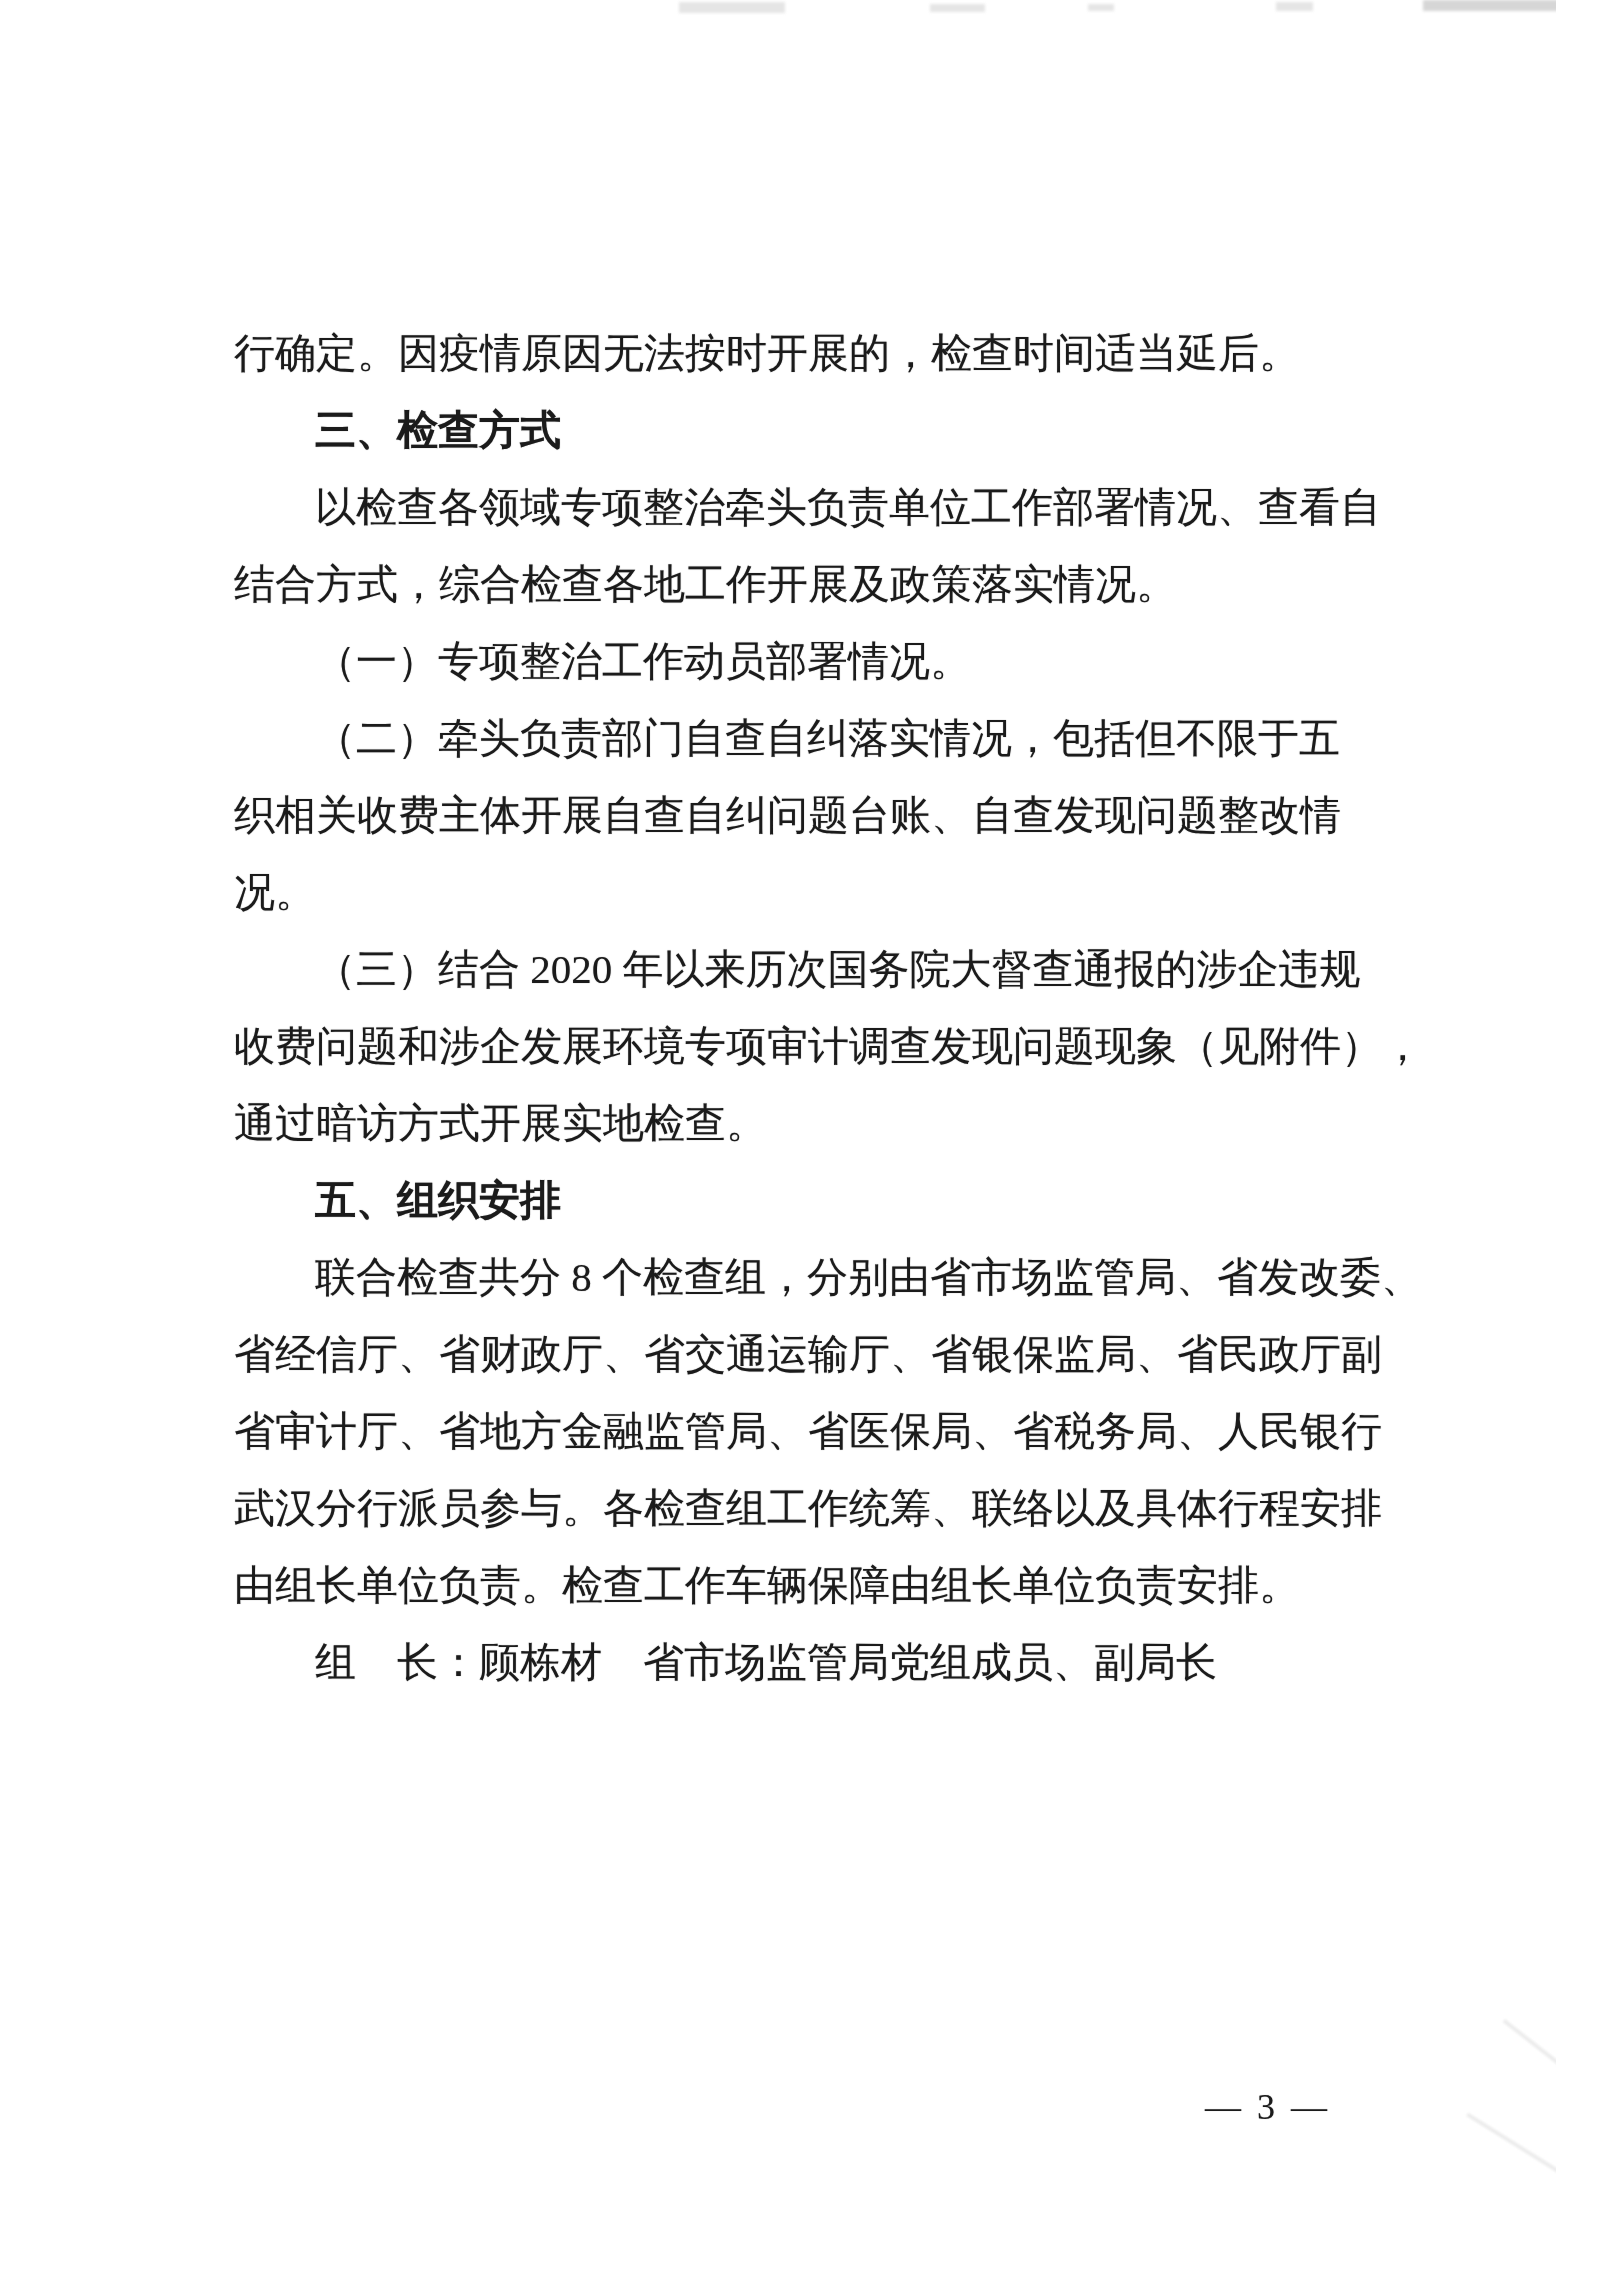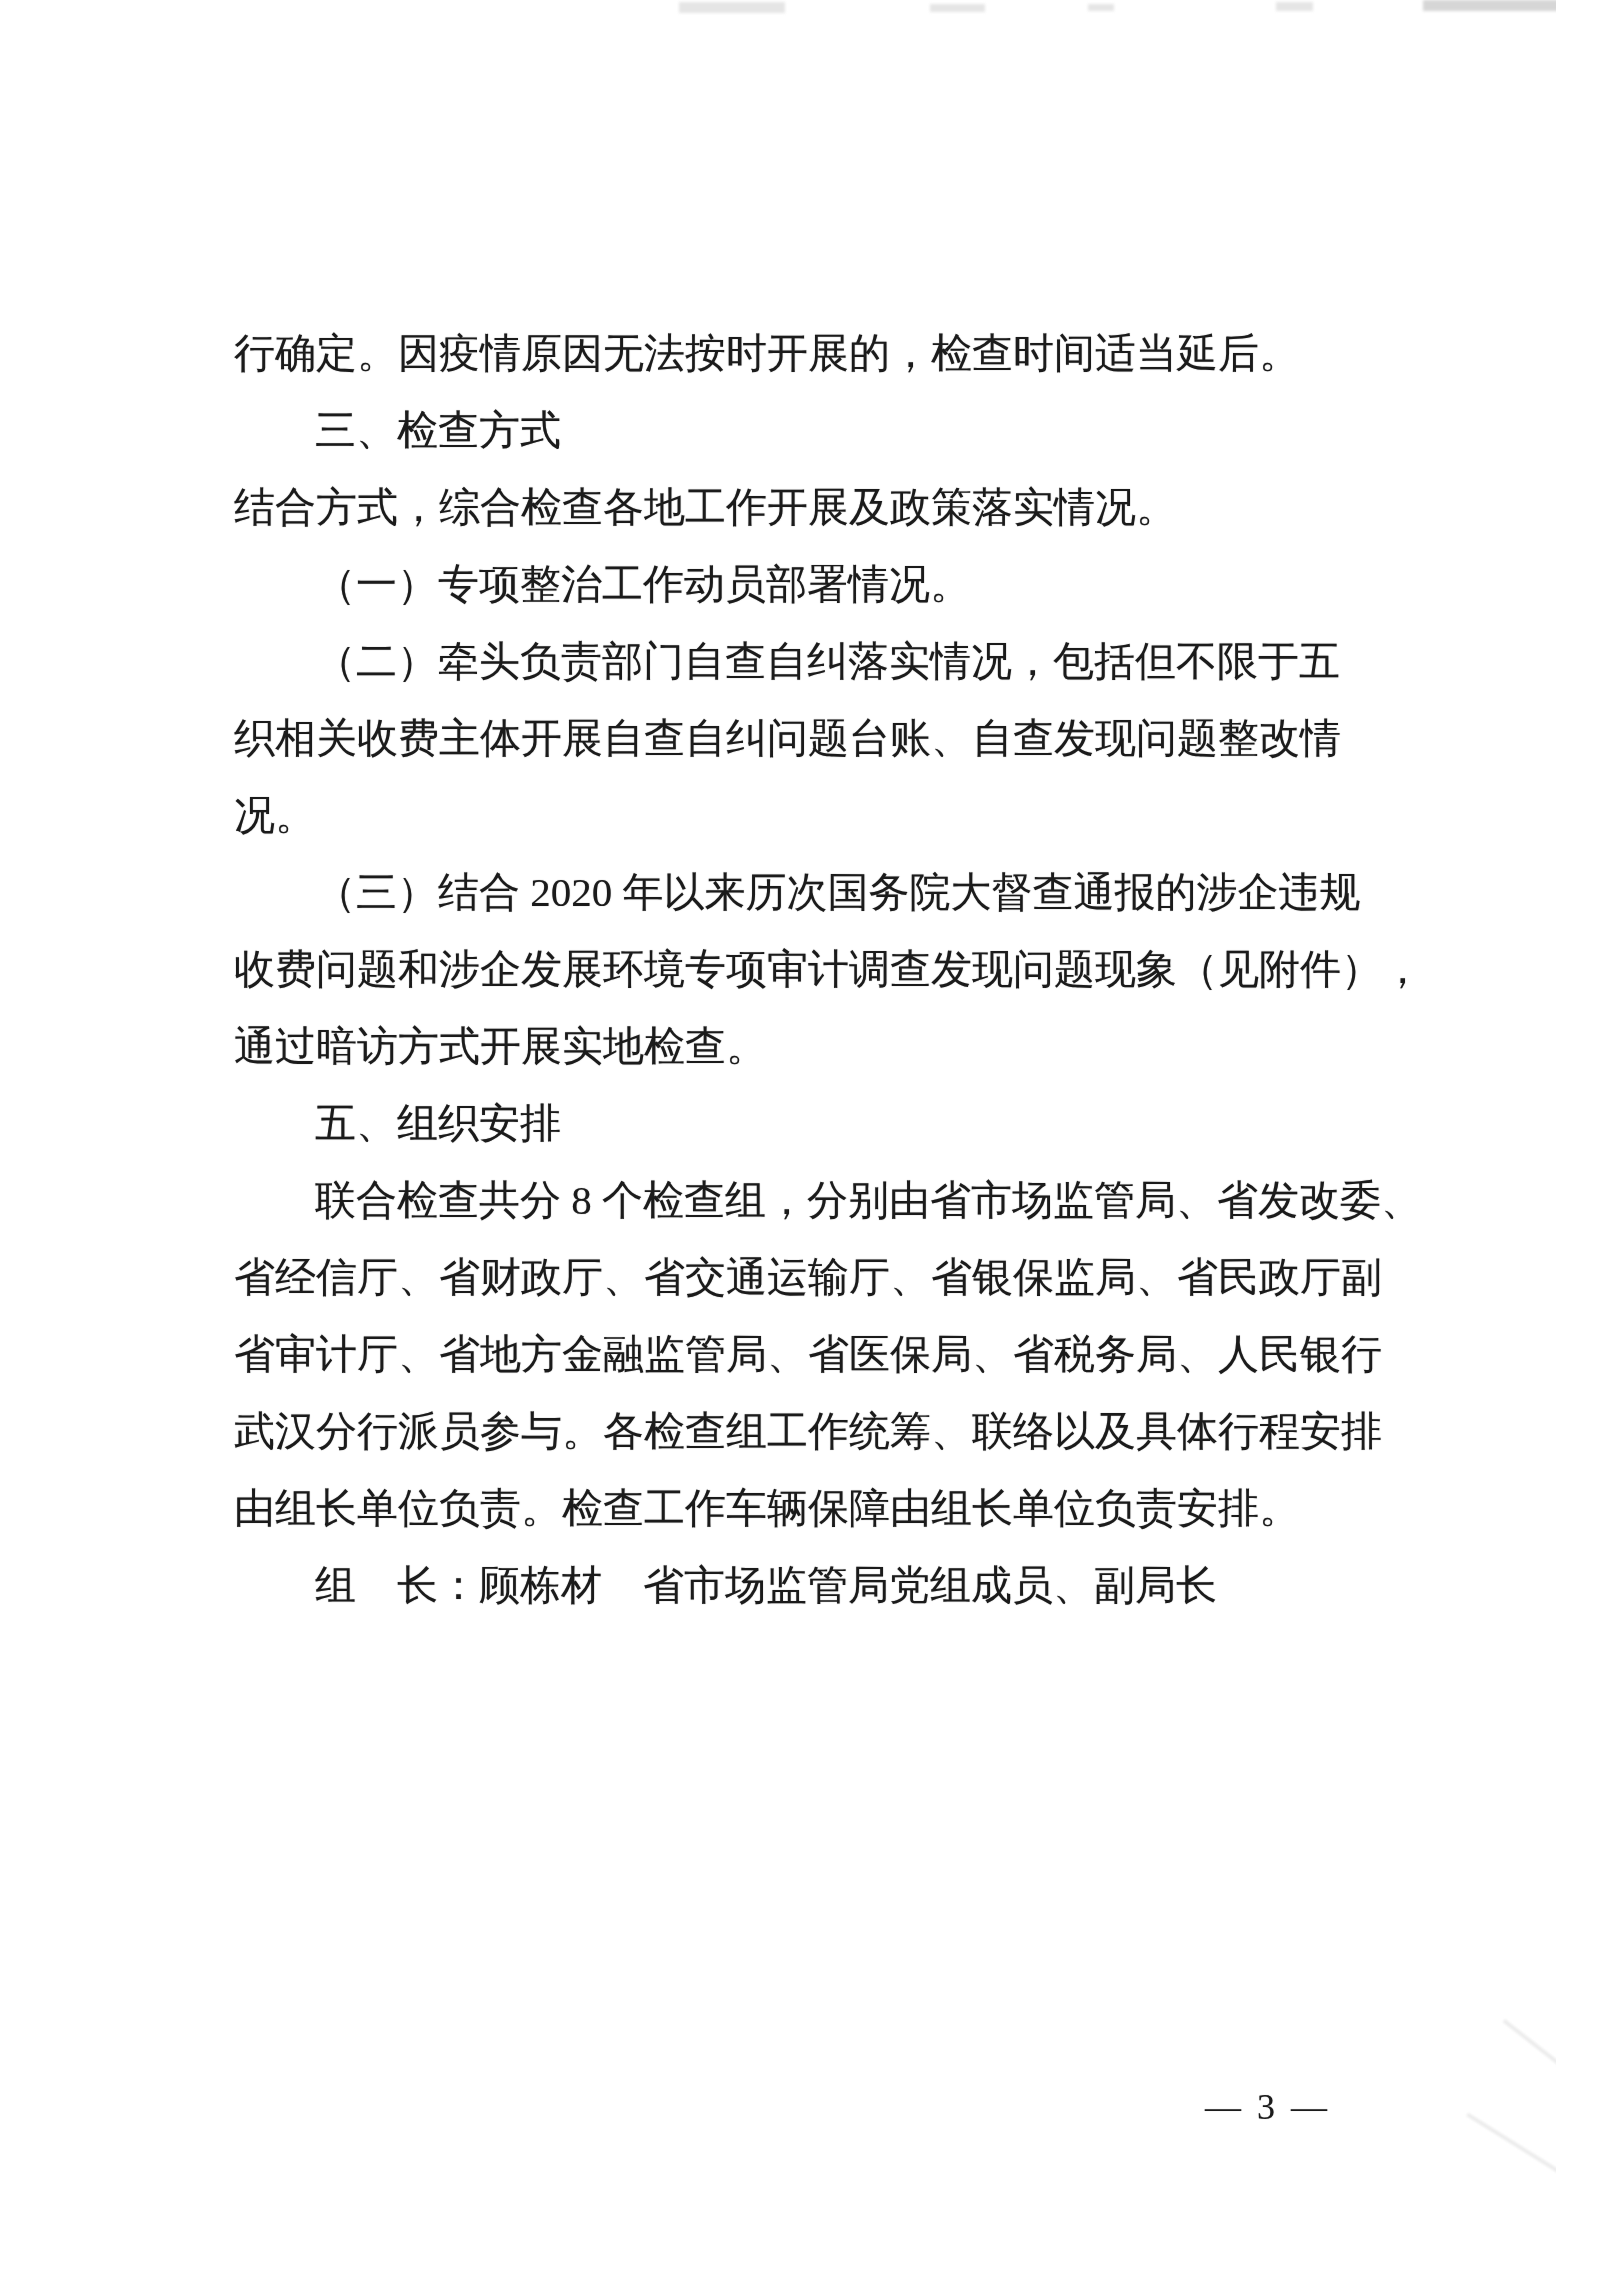--- a/index.html
+++ b/index.html
@@ -50,21 +50,21 @@
     letter-spacing: 0px;
     color: #1b1b1b;
     text-shadow: 0 0 1.1px rgba(30,30,30,0.45);
     white-space: nowrap;
   }
   .indent {
     padding-left: 81px;
   }
   .heading {
     font-family: "Liberation Sans", sans-serif;
-    font-weight: 400;
+    font-weight: 700;
     text-shadow: 0 0 0.9px rgba(0,0,0,0.55);
   }
   .page-number {
     position: absolute;
     left: 1205px;
     top: 2081px;
     font-size: 36px;
     line-height: 53px;
     color: #1b1b1b;
     letter-spacing: 3.5px;
@@ -81,20 +81,21 @@
   <div class="scan-artifact smudge-2"></div>
   <div class="scan-artifact smudge-3"></div>
   <div class="scan-artifact smudge-4"></div>
   <div class="scan-artifact smudge-5"></div>
   <div class="streak streak-1"></div>
   <div class="streak streak-2"></div>
 
   <div class="content">
     <div class="line">行确定。因疫情原因无法按时开展的，检查时间适当延后。</div>
     <div class="line heading indent">三、检查方式</div>
+    <div class="line indent">以检查各领域专项整治牵头负责单位工作部署情况、查看自</div>
     <div class="line">结合方式，综合检查各地工作开展及政策落实情况。</div>
     <div class="line indent">（一）专项整治工作动员部署情况。</div>
     <div class="line indent">（二）牵头负责部门自查自纠落实情况，包括但不限于五</div>
     <div class="line">织相关收费主体开展自查自纠问题台账、自查发现问题整改情</div>
     <div class="line">况。</div>
     <div class="line indent">（三）结合 2020 年以来历次国务院大督查通报的涉企违规</div>
     <div class="line">收费问题和涉企发展环境专项审计调查发现问题现象（见附件），</div>
     <div class="line">通过暗访方式开展实地检查。</div>
     <div class="line heading indent">五、组织安排</div>
     <div class="line indent">联合检查共分 8 个检查组，分别由省市场监管局、省发改委、</div>

